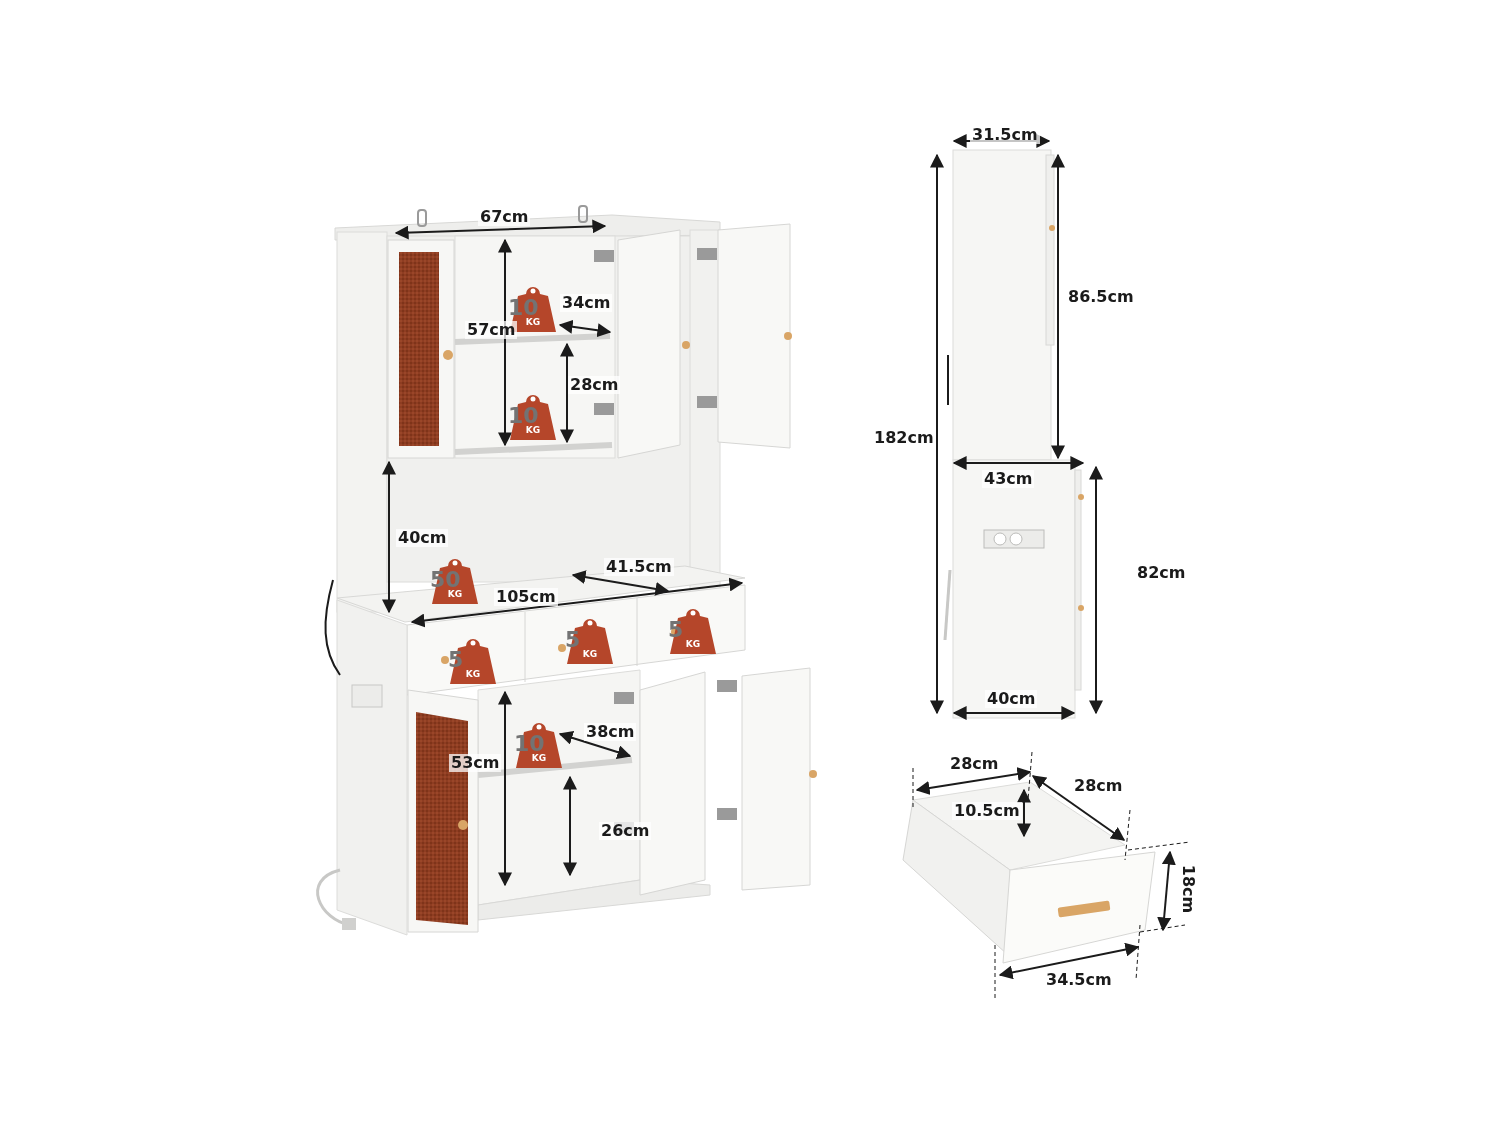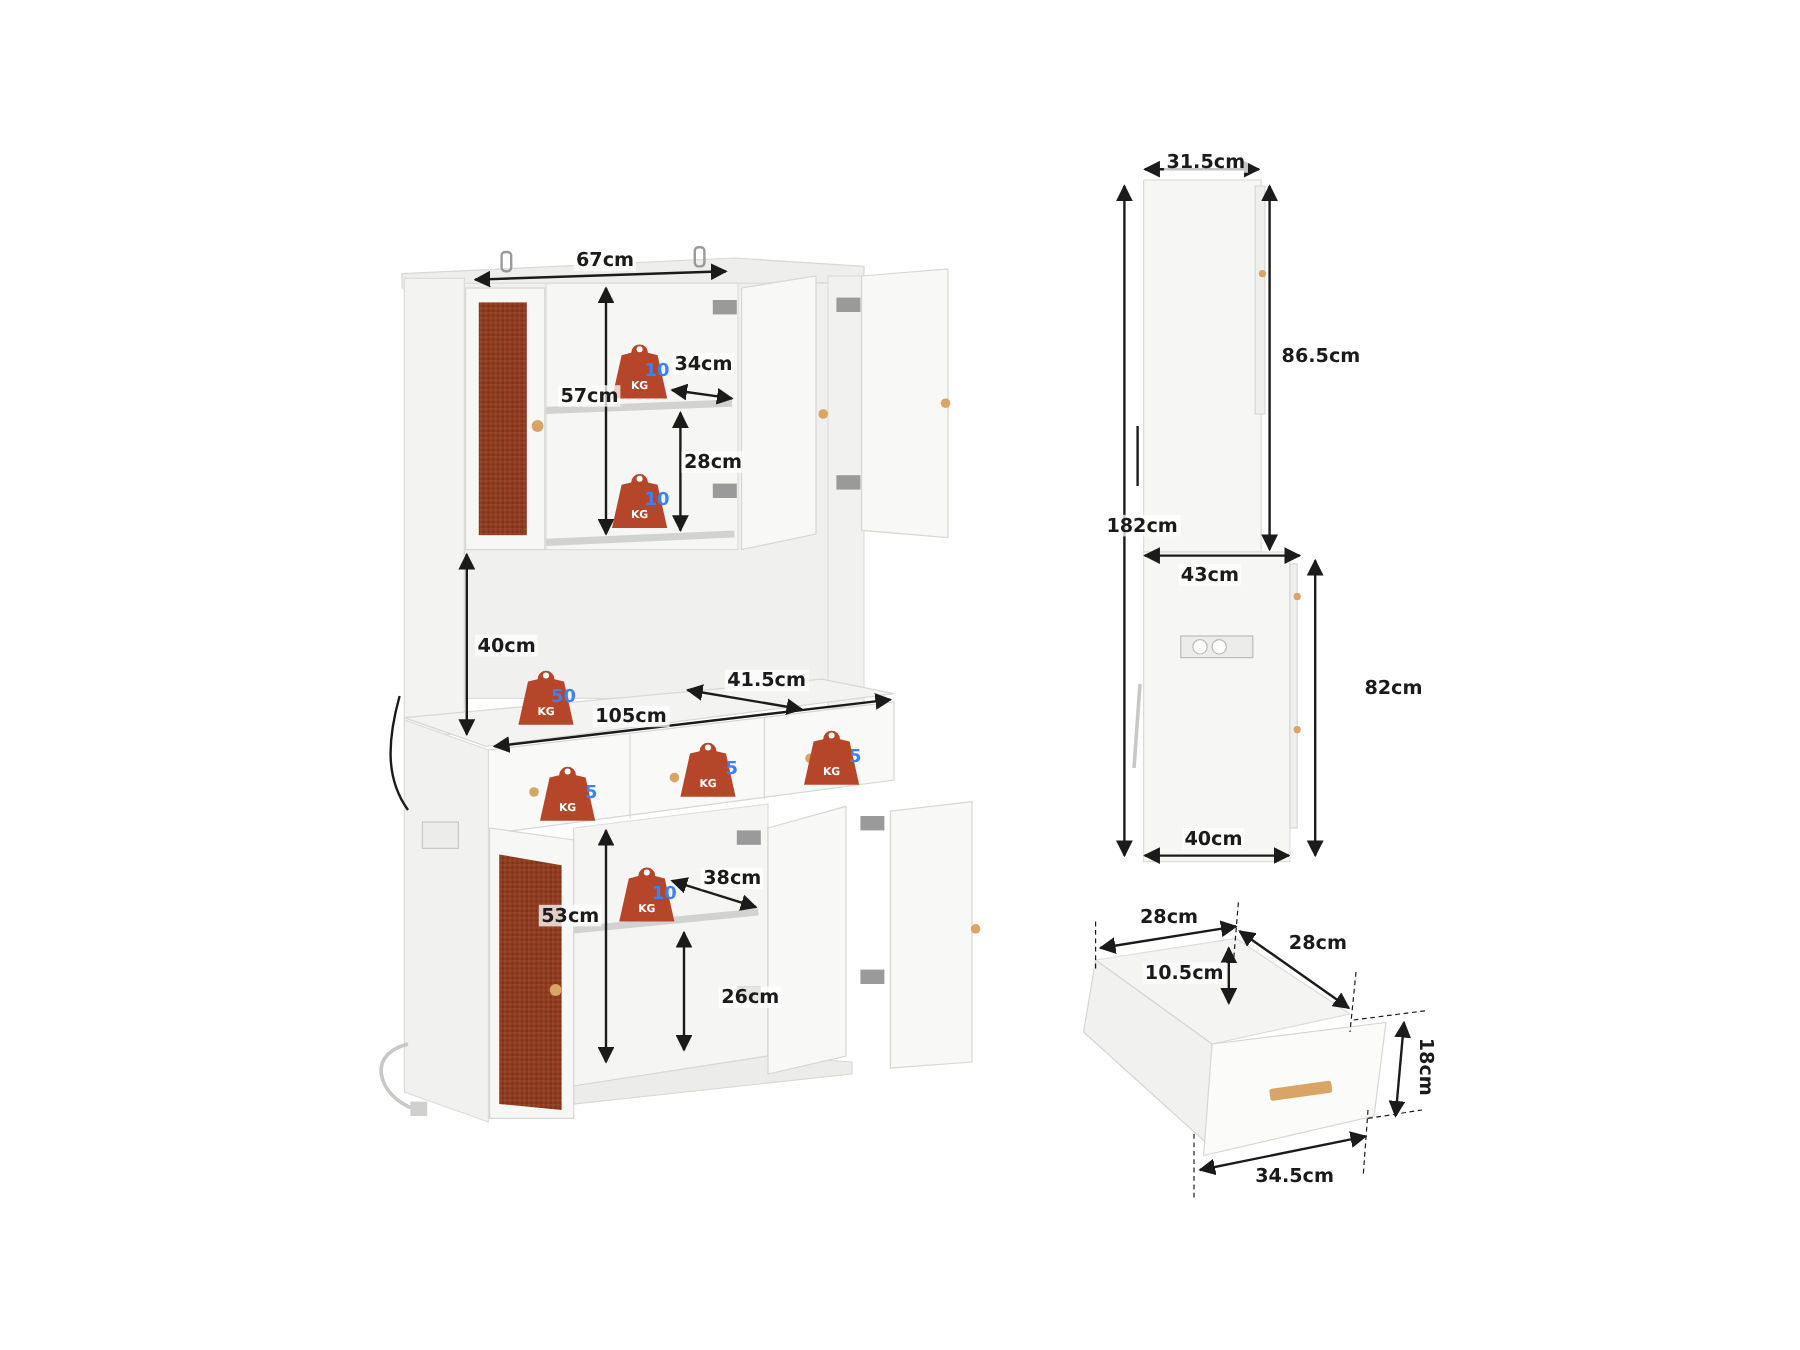--- a/index.html
+++ b/index.html
@@ -1,20 +1,20 @@
 <!DOCTYPE html>
 <html><head>
 <meta charset="utf-8">
 <style>
   html, body { margin:0; padding:0; background:#ffffff; }
   body { width:1500px; height:1125px; position:relative; overflow:hidden; font-family:"DejaVu Sans", sans-serif; }
   .lbl { position:absolute; font-weight:bold; color:#1b1b1b; font-size:16px; white-space:nowrap; background:rgba(255,255,255,0.75); padding:0 2px; line-height:18px; }
   .badge { position:absolute; width:50px; height:50px; }
   .badge svg { position:absolute; left:0; top:0; }
-  .badge .n { position:absolute; left:0; width:100%; text-align:right; color:#3b82f6; font-weight:bold; font-size:15px; top:15px; line-height:18px; }
+  .badge .n { position:absolute; left:0; width:100%; text-align:left; color:#737373; font-weight:bold; font-size:22px; top:15px; line-height:18px; }
   .badge .u { position:absolute; left:0; width:100%; text-align:center; color:#fff; font-weight:bold; font-size:9px; top:33px; line-height:10px; }
   svg.art { position:absolute; left:0; top:0; }
 </style>
 </head>
 <body>
 
 <svg class="art" width="1500" height="1125" viewBox="0 0 1500 1125">
   <defs>
     <marker id="ah" viewBox="0 0 10 10" refX="9" refY="5" markerWidth="7" markerHeight="7" orient="auto-start-reverse">
       <path d="M0,0 L10,5 L0,10 z" fill="#1b1b1b"></path>
@@ -219,21 +219,21 @@
 <span class="lbl" style="left:568px;top:376px;">28cm</span>
 <span class="lbl" style="left:396px;top:529px;">40cm</span>
 <span class="lbl" style="left:604px;top:558px;text-align:right;">41.5cm</span>
 <span class="lbl" style="left:494px;top:588px;">105cm</span>
 <span class="lbl" style="left:584px;top:723px;">38cm</span>
 <span class="lbl" style="left:449px;top:754px;text-align:right;">53cm</span>
 <span class="lbl" style="left:575px;top:822px;margin-left:24px;">26cm</span>
 
 <span class="lbl" style="left:970px;top:126px;">31.5cm</span>
 <span class="lbl" style="left:1066px;top:288px;">86.5cm</span>
-<span class="lbl" style="left:872px;top:429px;margin-left:48px;">182cm</span>
+<span class="lbl" style="left:872px;top:429px;">182cm</span>
 <span class="lbl" style="left:982px;top:470px;">43cm</span>
 <span class="lbl" style="left:1103px;top:564px;margin-left:32px;">82cm</span>
 <span class="lbl" style="left:985px;top:690px;">40cm</span>
 
 <span class="lbl" style="left:948px;top:755px;">28cm</span>
 <span class="lbl" style="left:1072px;top:777px;">28cm</span>
 <span class="lbl" style="left:952px;top:802px;">10.5cm</span>
 <span class="lbl" style="left:1162px;top:880px;transform:rotate(90deg);transform-origin:center;">18cm</span>
 <span class="lbl" style="left:1044px;top:971px;">34.5cm</span>
 

